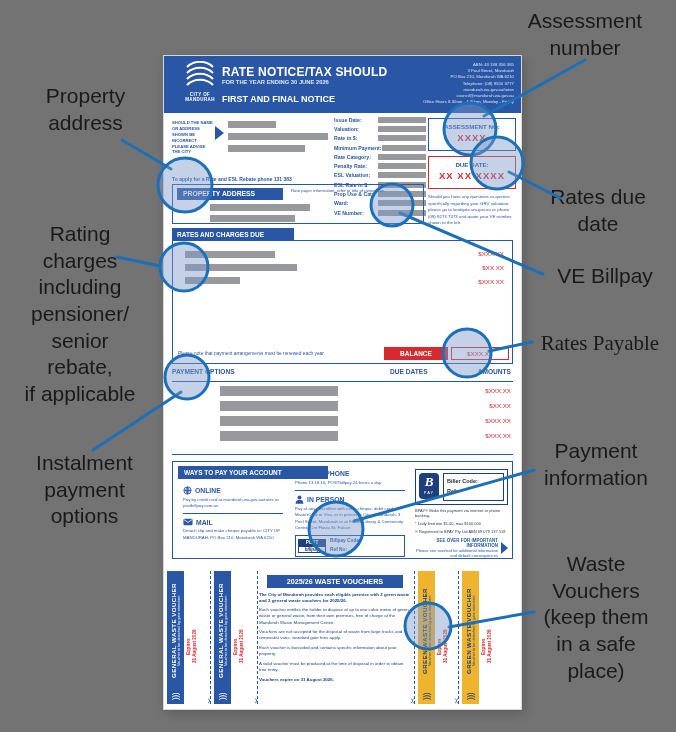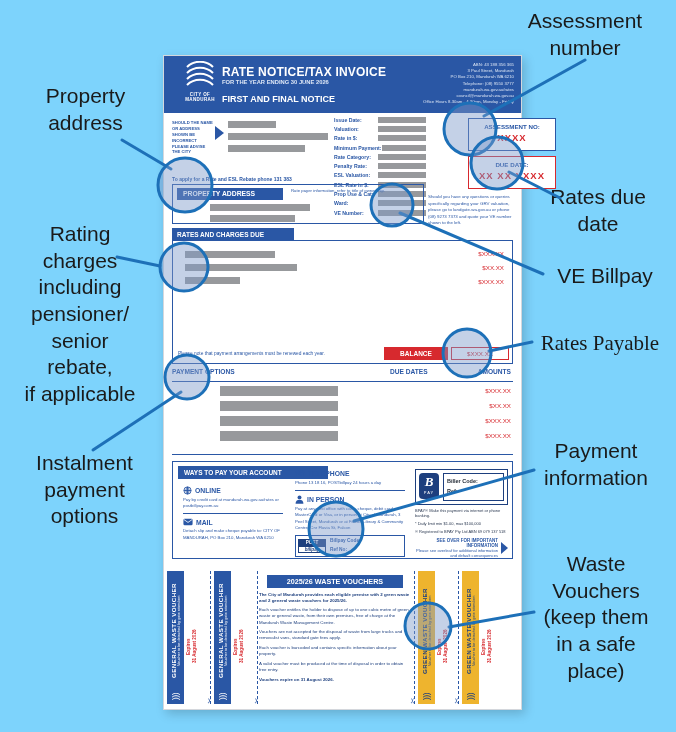--- a/index.html
+++ b/index.html
@@ -1,16 +1,16 @@
 <!DOCTYPE html>
 <html style="--accent_blue: #2a57a5; --navy: #1d3f7e; --alert_red: #d7292e; --redaction_gray: #97999c; --voucher_yellow: #eeb42e; --callout_blue: #1d70b8; --circle_fill: rgba(125,152,201,0.45);"><head>
 <meta charset="utf-8">
 <style>
   html,body{margin:0;padding:0;background:#fff;}
-  .stage{position:relative;width:676px;height:732px;background:#7dd3fc;overflow:hidden;
+  .stage{position:relative;width:676px;height:732px;background:#737373;overflow:hidden;
          font-family:"Liberation Sans",sans-serif;}
   
   .callout{position:absolute;color:#1a1a1a;font-size:21px;line-height:1.27;text-align:center;
            white-space:pre-line;}
   
   .overlay{position:absolute;left:0;top:0;pointer-events:none;}
   
   .doc{position:absolute;left:163px;top:55px;width:357px;height:653px;background:#fff;
        border:1px solid #d4d7dc;box-shadow:3px 4px 10px rgba(0,0,0,.18);}
   .doc *{box-sizing:border-box;}
@@ -25,21 +25,21 @@
   .hnotice{position:absolute;left:58px;top:38px;color:#fff;font-size:9px;font-weight:bold;}
   .hcontact{position:absolute;right:7px;top:6px;text-align:right;color:#d9e3f3;font-size:4.3px;line-height:1.45;}
   
   .advisory{position:absolute;left:8px;top:64px;width:42px;font-size:4.2px;font-weight:bold;line-height:1.4;}
   .tri{position:absolute;left:51px;top:70px;width:0;height:0;border-left:9px solid var(--accent_blue,#2a57a5);
        border-top:7px solid transparent;border-bottom:7px solid transparent;}
   .fieldcol{position:absolute;left:170px;top:59px;width:92px;}
   .frow{display:flex;align-items:center;height:9.3px;}
   .flabel{font-size:5.2px;font-weight:bold;color:var(--accent_blue,#2a57a5);white-space:nowrap;}
   .fbar{flex:1;height:6px;background:var(--redaction_gray,#97999c);margin-left:3px;max-width:48px;margin-left:auto;}
-  .abox{position:absolute;left:264px;width:88px;height:33px;text-align:center;padding-top:4px;background:#fff;margin-left:40px;}
+  .abox{position:absolute;left:264px;width:88px;height:33px;text-align:center;padding-top:4px;background:#fff;}
   .abox .lab{font-size:6.2px;font-weight:bold;color:var(--accent_blue,#2a57a5);}
   .abox .val{font-size:9.5px;font-weight:bold;color:var(--alert_red,#d7292e);letter-spacing:1px;margin-top:2px;}
   .valnote{position:absolute;left:264px;top:138px;width:90px;font-size:4.4px;line-height:1.5;}
   .rebate{position:absolute;left:8px;top:120px;font-size:5px;font-weight:bold;}
   .propbox{position:absolute;left:8px;top:128px;width:252px;height:40px;border:1px solid var(--accent_blue,#2a57a5);}
   .prophead{position:absolute;left:4px;top:3px;width:106px;height:12px;background:var(--accent_blue,#2a57a5);
             color:#fff;font-size:6.8px;font-weight:bold;line-height:12px;padding-left:6px;}
   .propnote{position:absolute;left:118px;top:3px;width:110px;font-size:4.3px;line-height:1.4;}
   
   .secthead{position:absolute;background:var(--accent_blue,#2a57a5);color:#fff;font-size:6.5px;
@@ -153,21 +153,21 @@
           <g stroke="#ffffff" stroke-width="2" fill="none">
             <path d="M4 6 C 11 -1, 23 -1, 30 6"></path>
             <path d="M4 12 C 11 5, 23 5, 30 12"></path>
             <path d="M4 18 C 11 11, 23 11, 30 18"></path>
             <path d="M4 24 C 11 17, 23 17, 30 24"></path>
           </g>
         </svg>
         <div class="logotext">CITY OF
 MANDURAH</div>
       </div>
-      <div class="htitle">RATE NOTICE/TAX INVOICE</div>
+      <div class="htitle">RATE NOTICE/TAX SHOULD</div>
       <div class="hsub">FOR THE YEAR ENDING 30 JUNE 2026</div>
       <div class="hnotice">FIRST AND FINAL NOTICE</div>
       <div class="hcontact">
         <div>ABN: 43 188 356 365</div>
         <div>3 Paul Street, Mandurah</div>
         <div>PO Box 210, Mandurah WA 6210</div>
         <div>Telephone: (08) 9550 3777</div>
         <div>mandurah.wa.gov.au/rates</div>
         <div>council@mandurah.wa.gov.au</div>
         <div>Office Hours 8.30am - 4.30pm, Monday - Friday</div>

